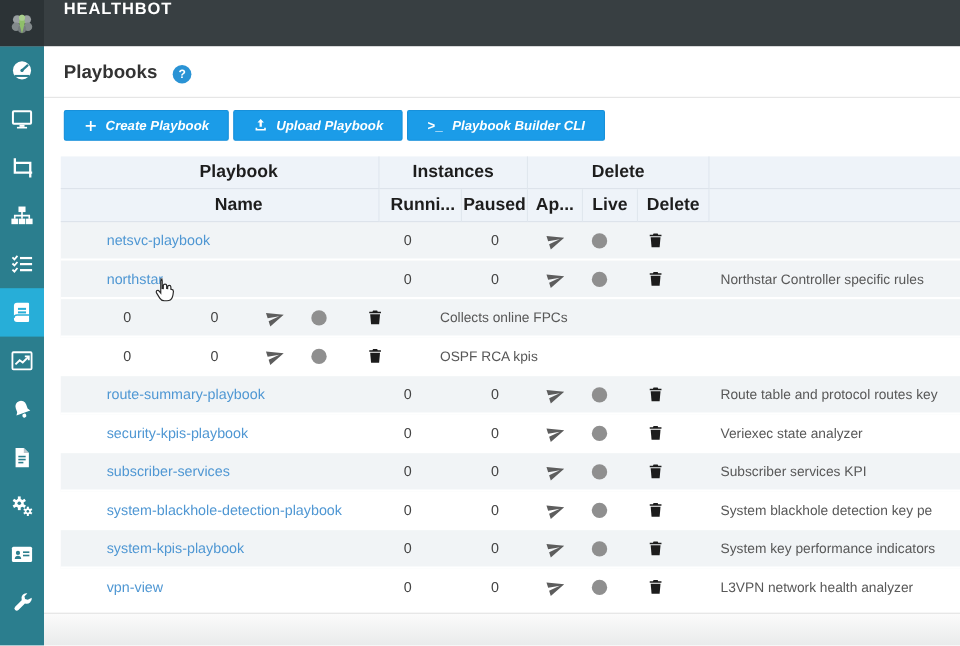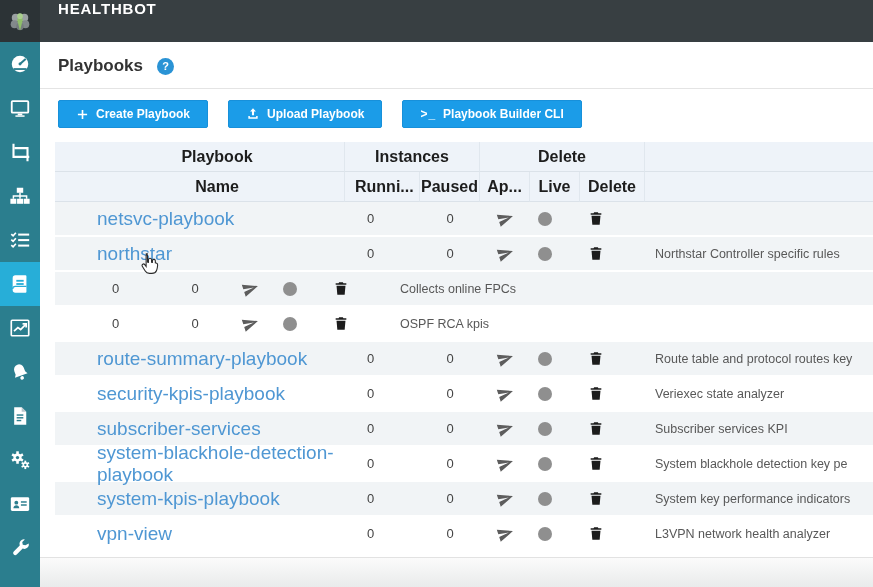--- a/index.html
+++ b/index.html
@@ -13,30 +13,30 @@
   .app-title { color:#fff; font-size:15px; font-weight:bold; letter-spacing:.8px; margin-left:18px; }
 
   
   .sidebar { position:absolute; top:42px; left:0; width:40px; bottom:0; background:#2b7e8e; z-index:4; }
   .side-item { width:40px; height:44px; display:flex; align-items:center; justify-content:center; cursor:pointer; }
   .side-item.active { background:#27aed8; }
   .side-item svg { display:block; }
 
   
   .content { position:absolute; top:42px; left:40px; right:0; bottom:0; background:#fff; }
-  .page-head { padding:14px 12px 0 18px; display:flex; align-items:center; }
+  .page-head { padding:14px 12px 0 18px; display:flex; align-items:flex-end; }
   .page-title { font-size:17px; font-weight:bold; color:#333; }
   .help { width:17px; height:17px; border-radius:50%; background:#2a93d5; color:#fff; font-size:11px; font-weight:bold;
           display:inline-flex; align-items:center; justify-content:center; margin-left:14px; cursor:pointer; }
   .divider { border-bottom:1px solid #e4e4e4; margin-top:12px; }
 
   .btn-row { margin:11px 0 0 18px; display:flex; }
   .btn { height:28px; background:#1b9ce8; color:#fff; border:1px solid #1790da; border-radius:2px;
          font-family:"Liberation Sans",sans-serif; font-size:12px; font-weight:bold; display:inline-flex;
-         align-items:center; justify-content:center; padding:0 17px; margin-right:20px; cursor:pointer; }
+         align-items:center; justify-content:center; padding:0 17px; margin-right:4px; cursor:pointer;font-style:italic; }
   .btn svg { margin-right:7px; }
   .btn .glyph { margin-right:7px; font-weight:bold; font-size:12px; letter-spacing:1px; }
 
   
   .table-wrap { margin:14px 0 0 15px; width:818px; overflow:hidden; }
   .ptable { width:930px; }
   .trow { display:flex; align-items:stretch; }
   .thead { background:#eef3f9; height:30px; }
   .thead .ch { display:flex; align-items:center; justify-content:center; font-size:16px; font-weight:bold; color:#1d1d1d;
                border-right:1px solid #e0e7ee; border-bottom:1px solid #dbe2e9; }
@@ -53,21 +53,21 @@
   .c-apply { width:50px; flex:0 0 50px; }
   .c-live { width:50px; flex:0 0 50px; }
   .c-delete { width:65px; flex:0 0 65px; }
   .c-desc { flex:1; }
   .thead .c-running { justify-content:flex-start; padding-left:10px; }
 
   .trow.body { height:35px; border-bottom:2px solid #fff; }
   .trow.body.stripe, .trow.body.hovered { background:#f1f4f6; }
   .td { display:flex; align-items:center; font-size:13px; color:#444; }
   .td.c-name { padding-left:7px; }
-  .plink { color:#4f97d3; text-decoration:none; font-size:19px; cursor:pointer; }
+  .plink { color:#4f97d3; text-decoration:none; font-size:13px; cursor:pointer; }
   .td.c-running { padding-left:22px; }
   .td.c-paused { justify-content:center; }
   .td.c-apply { justify-content:center; }
   .td.c-live { padding-left:8px; }
   .td.c-delete { padding-left:8px; }
   .td.c-desc { font-size:12.5px; color:#585858; padding-left:10px; white-space:nowrap; }
   .dot { width:14px; height:14px; border-radius:50%; background:#8f8f8f; display:inline-block; cursor:pointer; }
   .plane { transform:rotate(-18deg); cursor:pointer; }
   .trash { cursor:pointer; }
 

